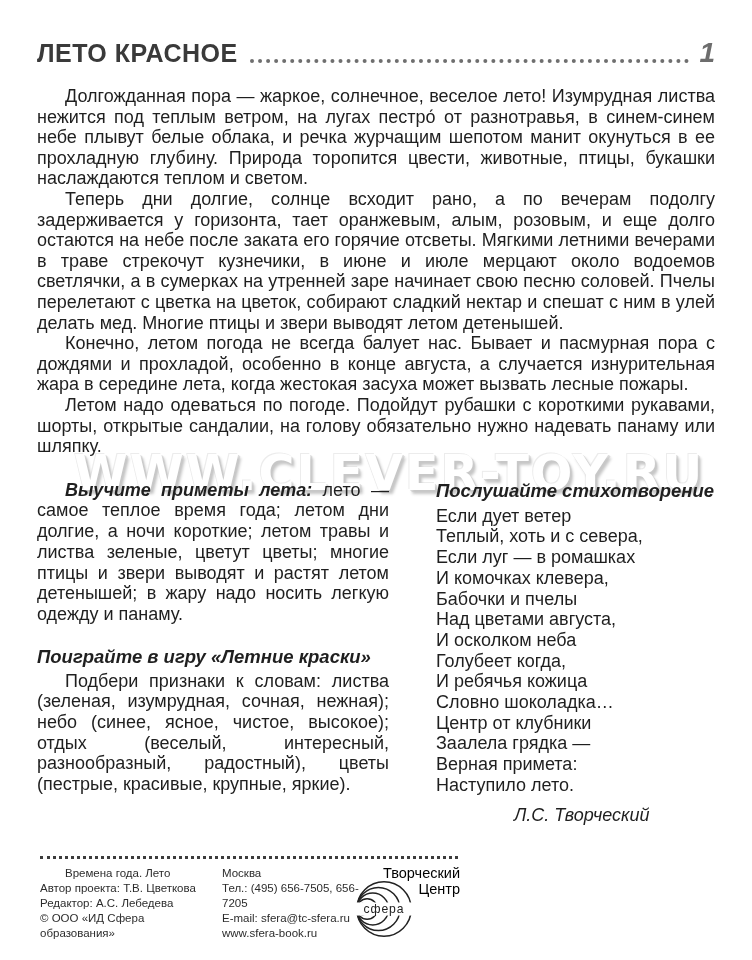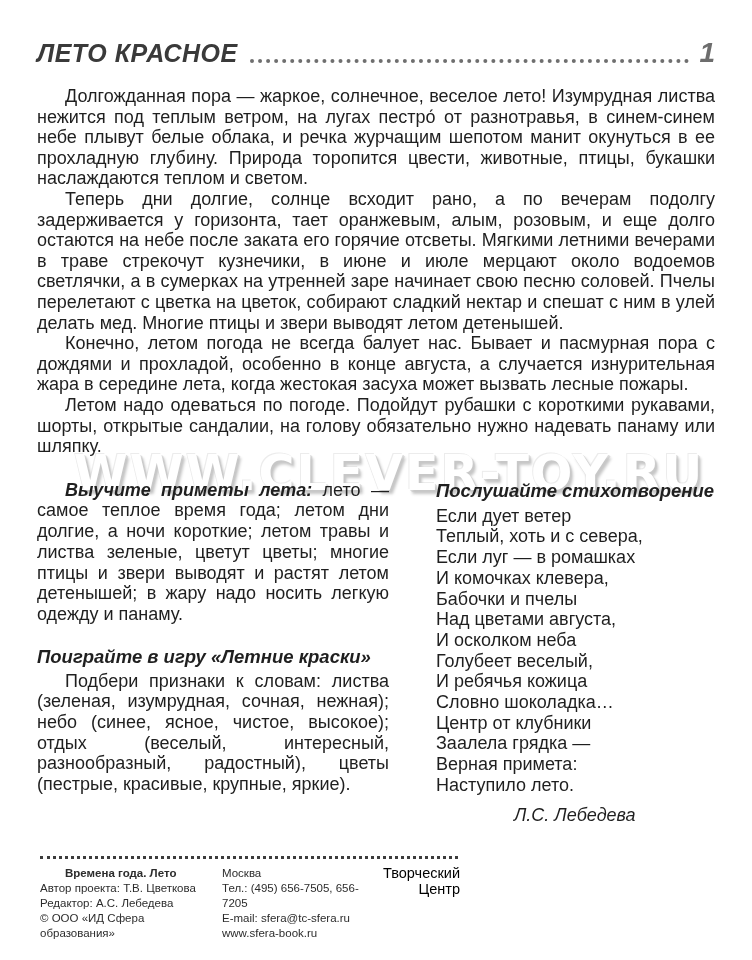--- a/index.html
+++ b/index.html
@@ -7,21 +7,21 @@
     position:relative; width:752px; height:960px; margin:0 auto;
     background:#ffffff; overflow:hidden;
     font-family:"Liberation Sans", sans-serif;
     color:#1f1f1f;
   }
   .content { position:absolute; left:37px; right:37px; top:38px; z-index:2; }
 
   
   .title-row { display:flex; align-items:flex-end; margin-bottom:18px; }
   .page-title {
-    font-style:italic; font-weight:700; font-size:25px; line-height:30px;
+    font-weight:700; font-size:25px; line-height:30px;
     letter-spacing:0.5px; color:#3a3a3a; white-space:nowrap;
   }
   .title-dots { flex:1; border-bottom:4px dotted #6f6f6f; margin:0 10px 5px 12px; height:0; }
   .page-number { font-style:italic; font-weight:700; font-size:28px; line-height:30px; color:#6d6d6d; }
 
   
   .intro p {
     margin:0; font-size:18px; line-height:20.6px;
     text-align:justify; text-indent:28px;
   }
@@ -51,21 +51,21 @@
     color:#ffffff; pointer-events:none; white-space:nowrap;
     text-shadow: 3px 4px 3px #c7c7c7, 1px 1px 0 #dedede, -1px -1px 0 #ececec, 2px 2px 1px #d6d6d6;
   }
 
   
   .footer { position:absolute; left:40px; top:856px; width:418px; z-index:2; }
   .footer-rule { border-top:3px dotted #3c3c3c; margin-bottom:7px; }
   .footer-cols { display:flex; font-size:11.5px; line-height:15px; color:#2c2c2c; }
   .f-col1 { width:182px; }
   .f-col2 { width:152px; }
-  .f-line-b { font-weight:700;padding-left:25px; }
+  .f-line-b { font-weight:400;padding-left:25px; }
   .f-logo { position:relative; flex:1; height:84px; }
   .logo-name { position:absolute; right:-2px; top:0; text-align:right; font-size:14.5px; line-height:15.5px; color:#000000; }
   .logo-circle { position:absolute; left:-20px; top:13px; }
 </style>
 </head>
 <body>
 
 <div class="page">
 
   <div class="watermark">WWW.CLEVER-TOY.RU</div>
@@ -99,29 +99,29 @@
       <div class="col-right">
         <p class="poem-heading">Послушайте стихотворение</p>
         <div>
           <div class="poem-line">Если дует ветер</div>
           <div class="poem-line">Теплый, хоть и с севера,</div>
           <div class="poem-line">Если луг — в ромашках</div>
           <div class="poem-line">И комочках клевера,</div>
           <div class="poem-line">Бабочки и пчелы</div>
           <div class="poem-line">Над цветами августа,</div>
           <div class="poem-line">И осколком неба</div>
-          <div class="poem-line">Голубеет веселый,</div>
+          <div class="poem-line">Голубеет когда,</div>
           <div class="poem-line">И ребячья кожица</div>
           <div class="poem-line">Словно шоколадка…</div>
           <div class="poem-line">Центр от клубники</div>
           <div class="poem-line">Заалела грядка —</div>
           <div class="poem-line">Верная примета:</div>
           <div class="poem-line">Наступило лето.</div>
         </div>
-        <div class="poem-author">Л.С. Лебедева</div>
+        <div class="poem-author">Л.С. Творческий</div>
       </div>
 
     </div>
   </div>
 
   <div class="footer">
     <div class="footer-rule"></div>
     <div class="footer-cols">
       <div class="f-col1">
         <div class="f-line-b">Времена года. Лето</div>
@@ -133,17 +133,30 @@
         <div>Москва</div>
         <div>Тел.: (495) 656-7505, 656-7205</div>
         <div>E-mail: sfera@tc-sfera.ru</div>
         <div>www.sfera-book.ru</div>
       </div>
       <div class="f-logo">
         <div class="logo-name">
           <div>Творческий</div>
           <div>Центр</div>
         </div>
+        <div class="logo-circle">
+          <svg width="60" height="60" viewBox="0 0 64 64">
+            <g fill="none" stroke="#222" stroke-width="1.6">
+              <circle cx="32" cy="32" r="29"></circle>
+              <circle cx="26" cy="32" r="23"></circle>
+              <circle cx="20" cy="32" r="17"></circle>
+              <circle cx="14" cy="32" r="11"></circle>
+              <circle cx="9" cy="32" r="6"></circle>
+            </g>
+            <rect x="0" y="25" width="64" height="14" fill="#ffffff"></rect>
+            <text id="sphere-label" x="32" y="36.5" text-anchor="middle" font-family="Liberation Sans, sans-serif" font-size="13" letter-spacing="1" fill="#222">сфера</text>
+          </svg>
+        </div>
       </div>
     </div>
   </div>
 
 </div>
 
 </body></html>

